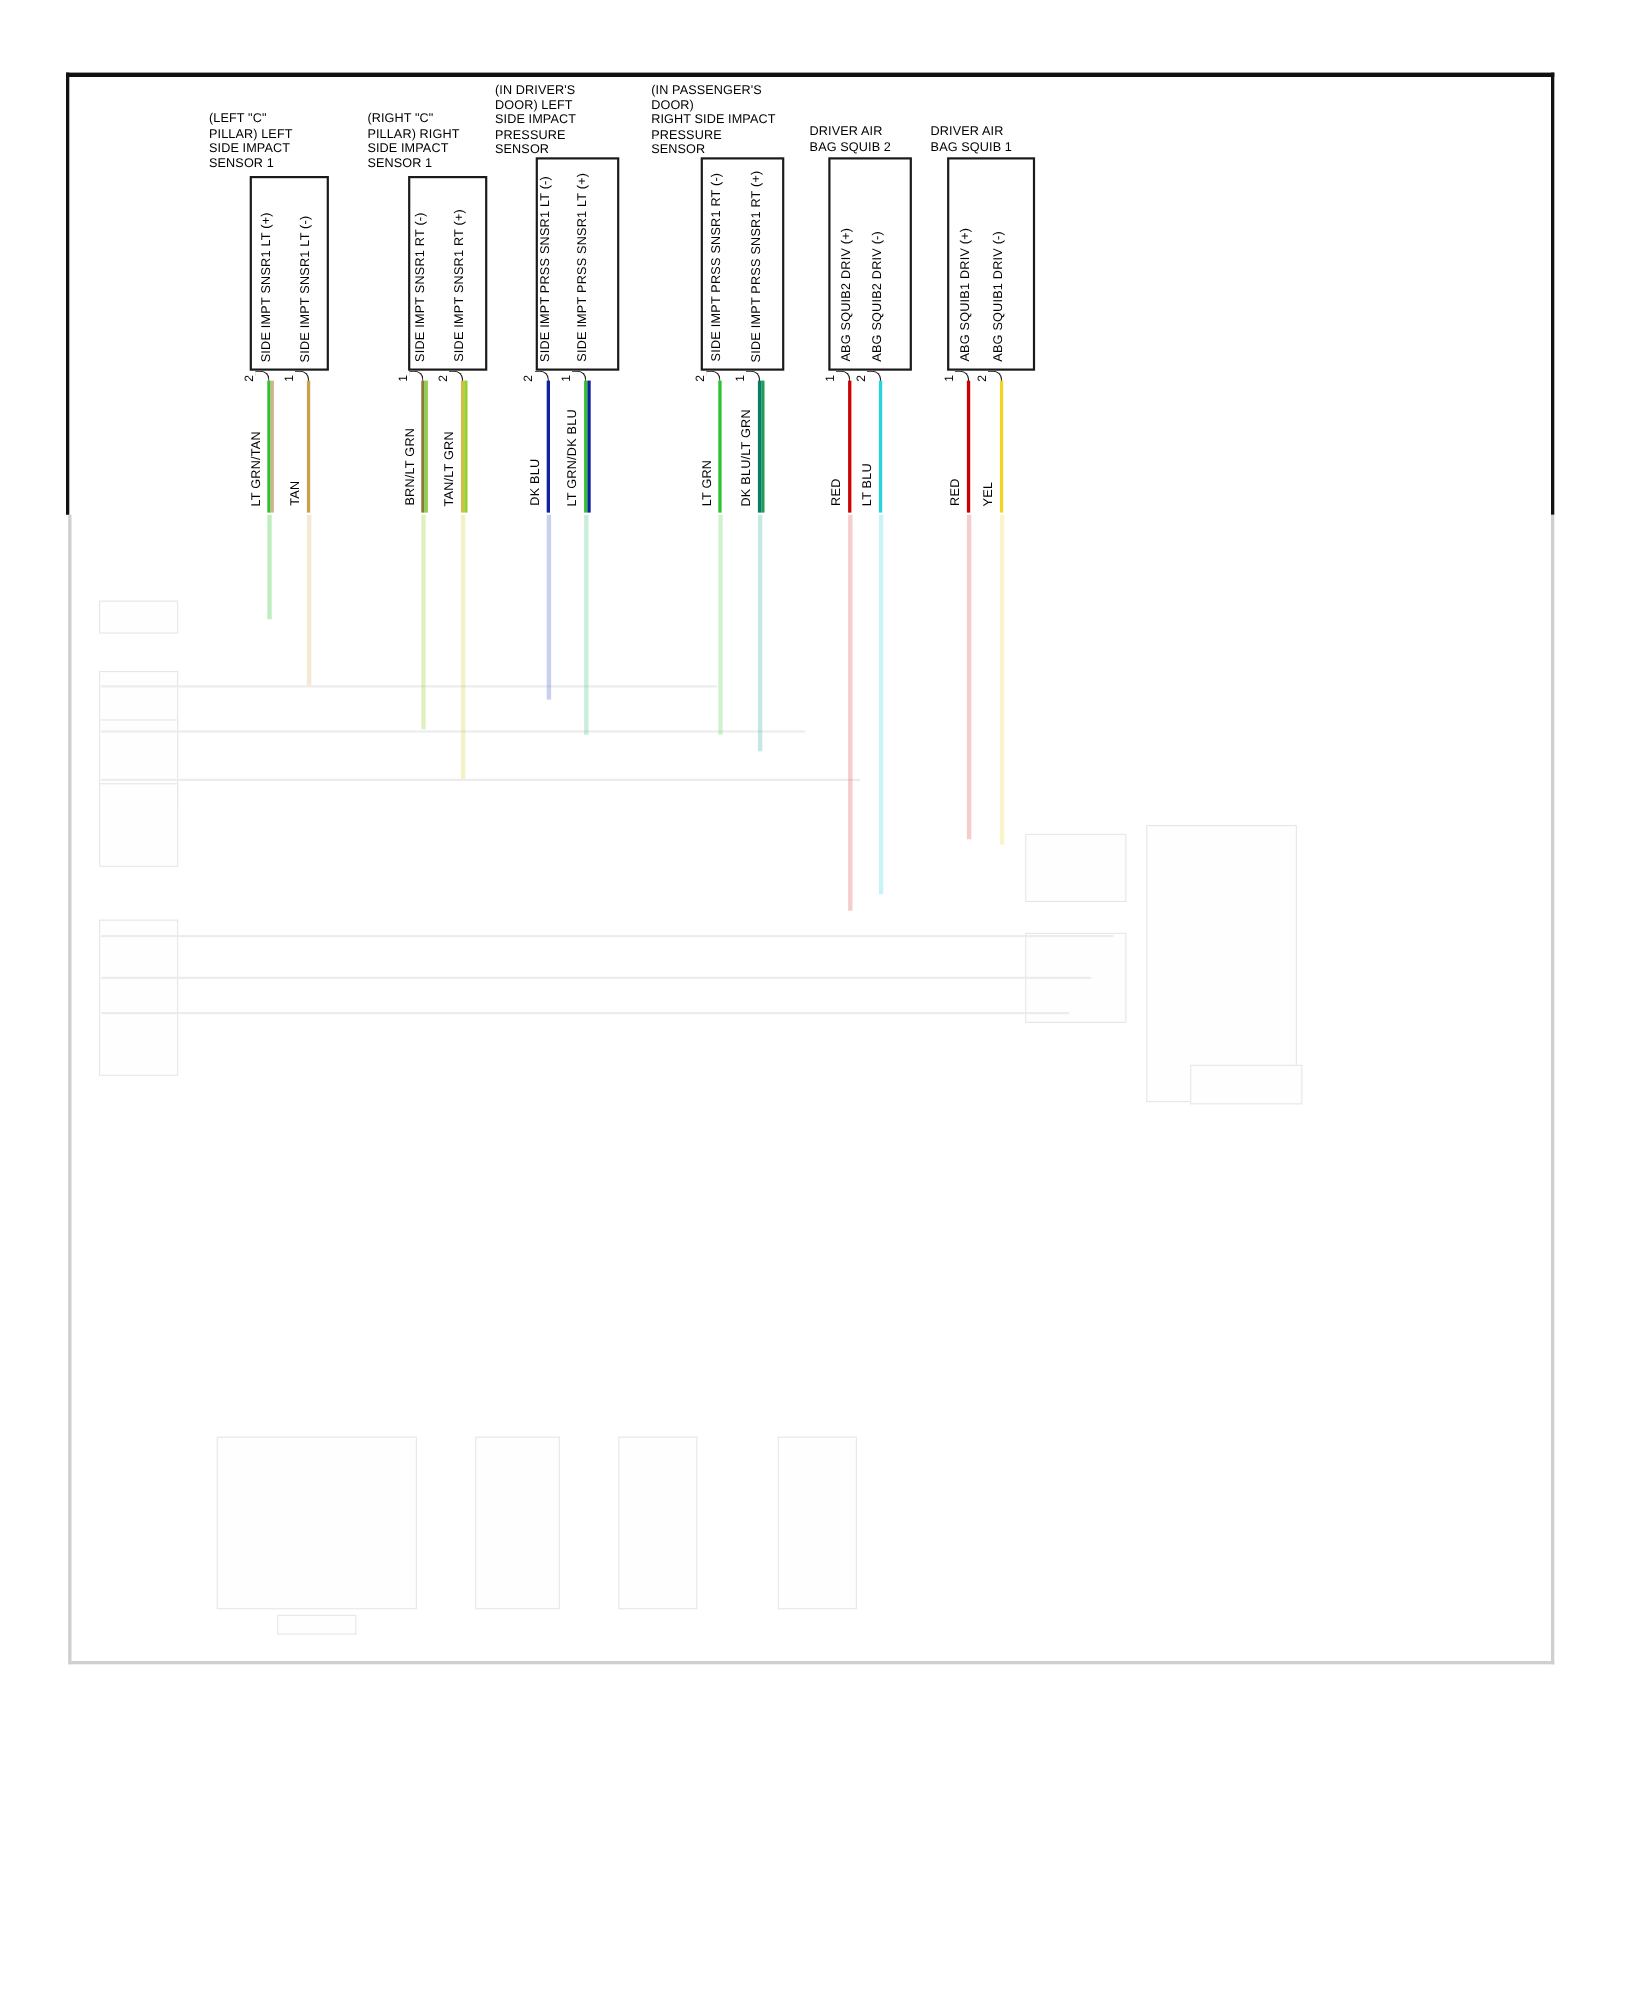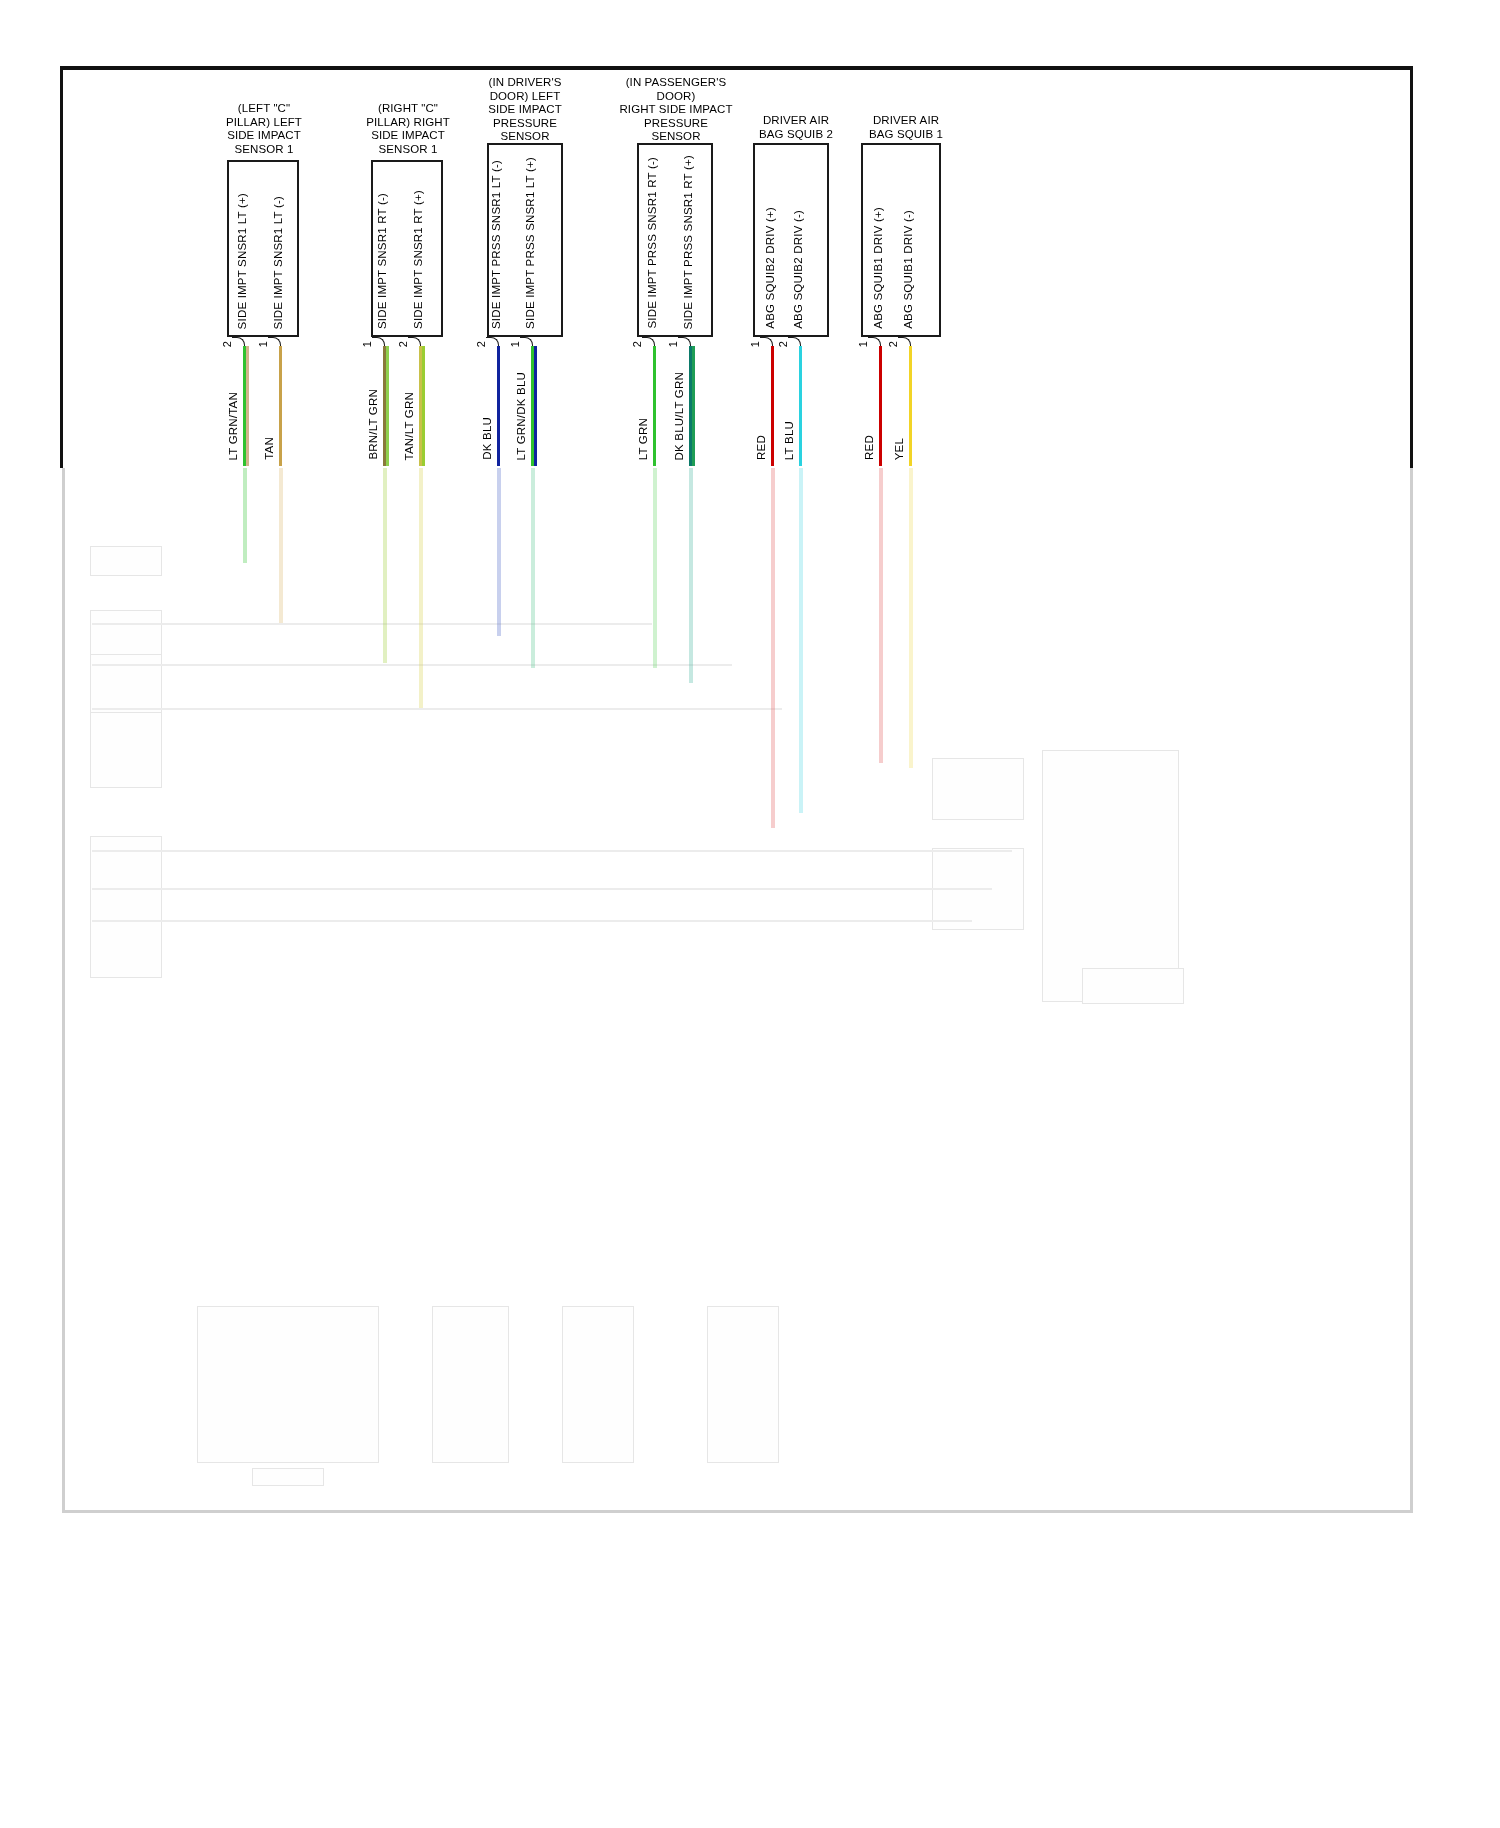--- a/index.html
+++ b/index.html
@@ -18,21 +18,21 @@
          opacity:0.18;pointer-events:none;}
   .ghost .gbox{position:absolute;border:1px solid #7a7a7a;background:#fbfbfb;}
   .ghost .gline{position:absolute;background:#9a9a9a;}
   .ghost-border-l{position:absolute;left:62px;top:468px;width:3px;height:1045px;background:#cfcfcf;}
   .ghost-border-r{position:absolute;left:1410px;top:468px;width:3px;height:1045px;background:#cfcfcf;}
   .ghost-border-b{position:absolute;left:62px;top:1510px;width:1351px;height:3px;background:#cfcfcf;}
 
   
   .cbox{position:absolute;border:2px solid #1a1a1a;background:#fff;box-sizing:border-box;}
 
-  .ctitle{position:absolute;text-align:center;font-size:11.5px;line-height:13.6px;
+  .ctitle{position:absolute;font-size:11.5px;line-height:13.6px;
           letter-spacing:0.1px;white-space:pre-line;}
 
   
   .pinlabel{position:absolute;writing-mode:vertical-rl;transform:rotate(180deg);
             font-size:11.5px;letter-spacing:0.2px;white-space:nowrap;
             transform-origin:center;}
 
   
   .pinnum{position:absolute;writing-mode:vertical-rl;transform:rotate(180deg);
           font-size:11px;white-space:nowrap;}

